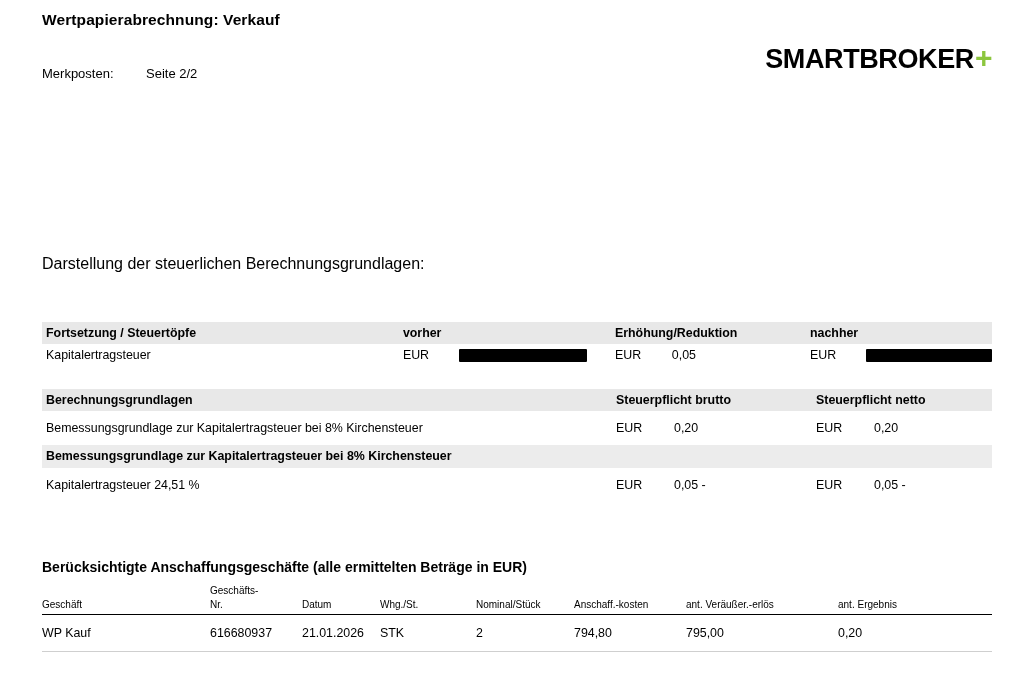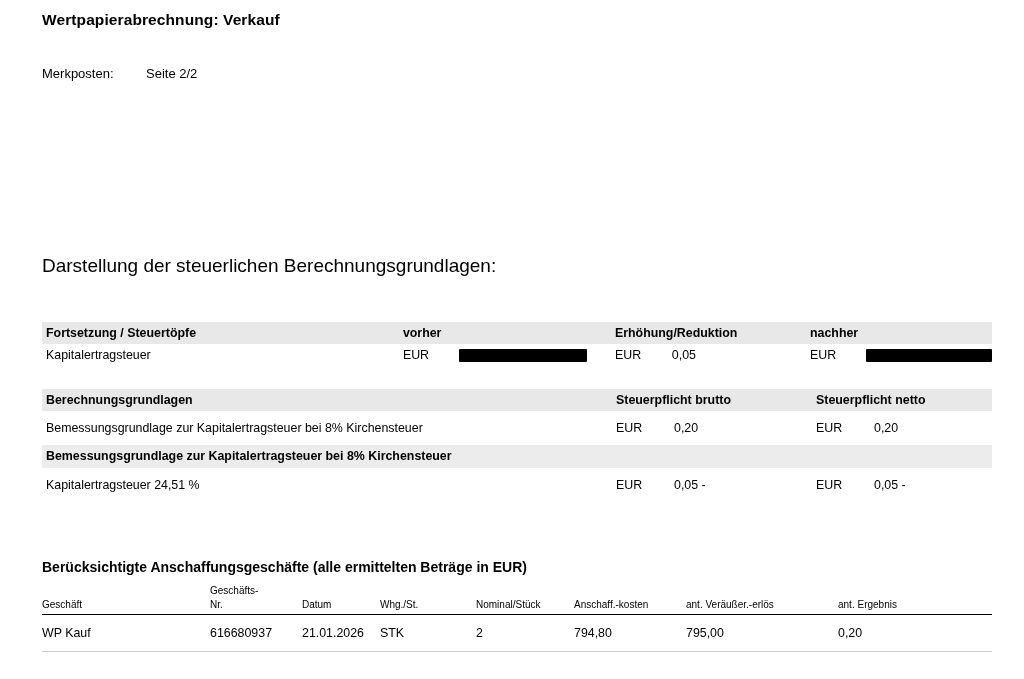--- a/index.html
+++ b/index.html
@@ -57,21 +57,21 @@
     font-size: 30px;
     font-weight: bold;
     margin-left: 1px;
   }
 
   
   .section-heading {
     position: absolute;
     left: 42px;
     top: 255px;
-    font-size: 19px;
+    font-size: 16px;
   }
 
   
   .tbl {
     position: absolute;
     left: 42px;
     width: 950px;
     border-collapse: collapse;
     font-size: 12.4px;
   }
@@ -169,20 +169,21 @@
 <body>
 
 <div class="page">
 
   <div class="doc-title">Wertpapierabrechnung: Verkauf</div>
 
   <div class="cont-row">
     <span class="cont-label">Merkposten:</span><span>Seite 2/2</span>
   </div>
 
+  <div class="brand"><span>SMARTBROKER</span><span class="plus">+</span></div>
 
   <div class="section-heading">Darstellung der steuerlichen Berechnungsgrundlagen:</div>
 
   <table class="tbl" id="tbl-tax">
     <colgroup>
         <col class="c1">
         <col class="c2">
         <col class="c3">
         <col class="c4">
         <col class="c5">

